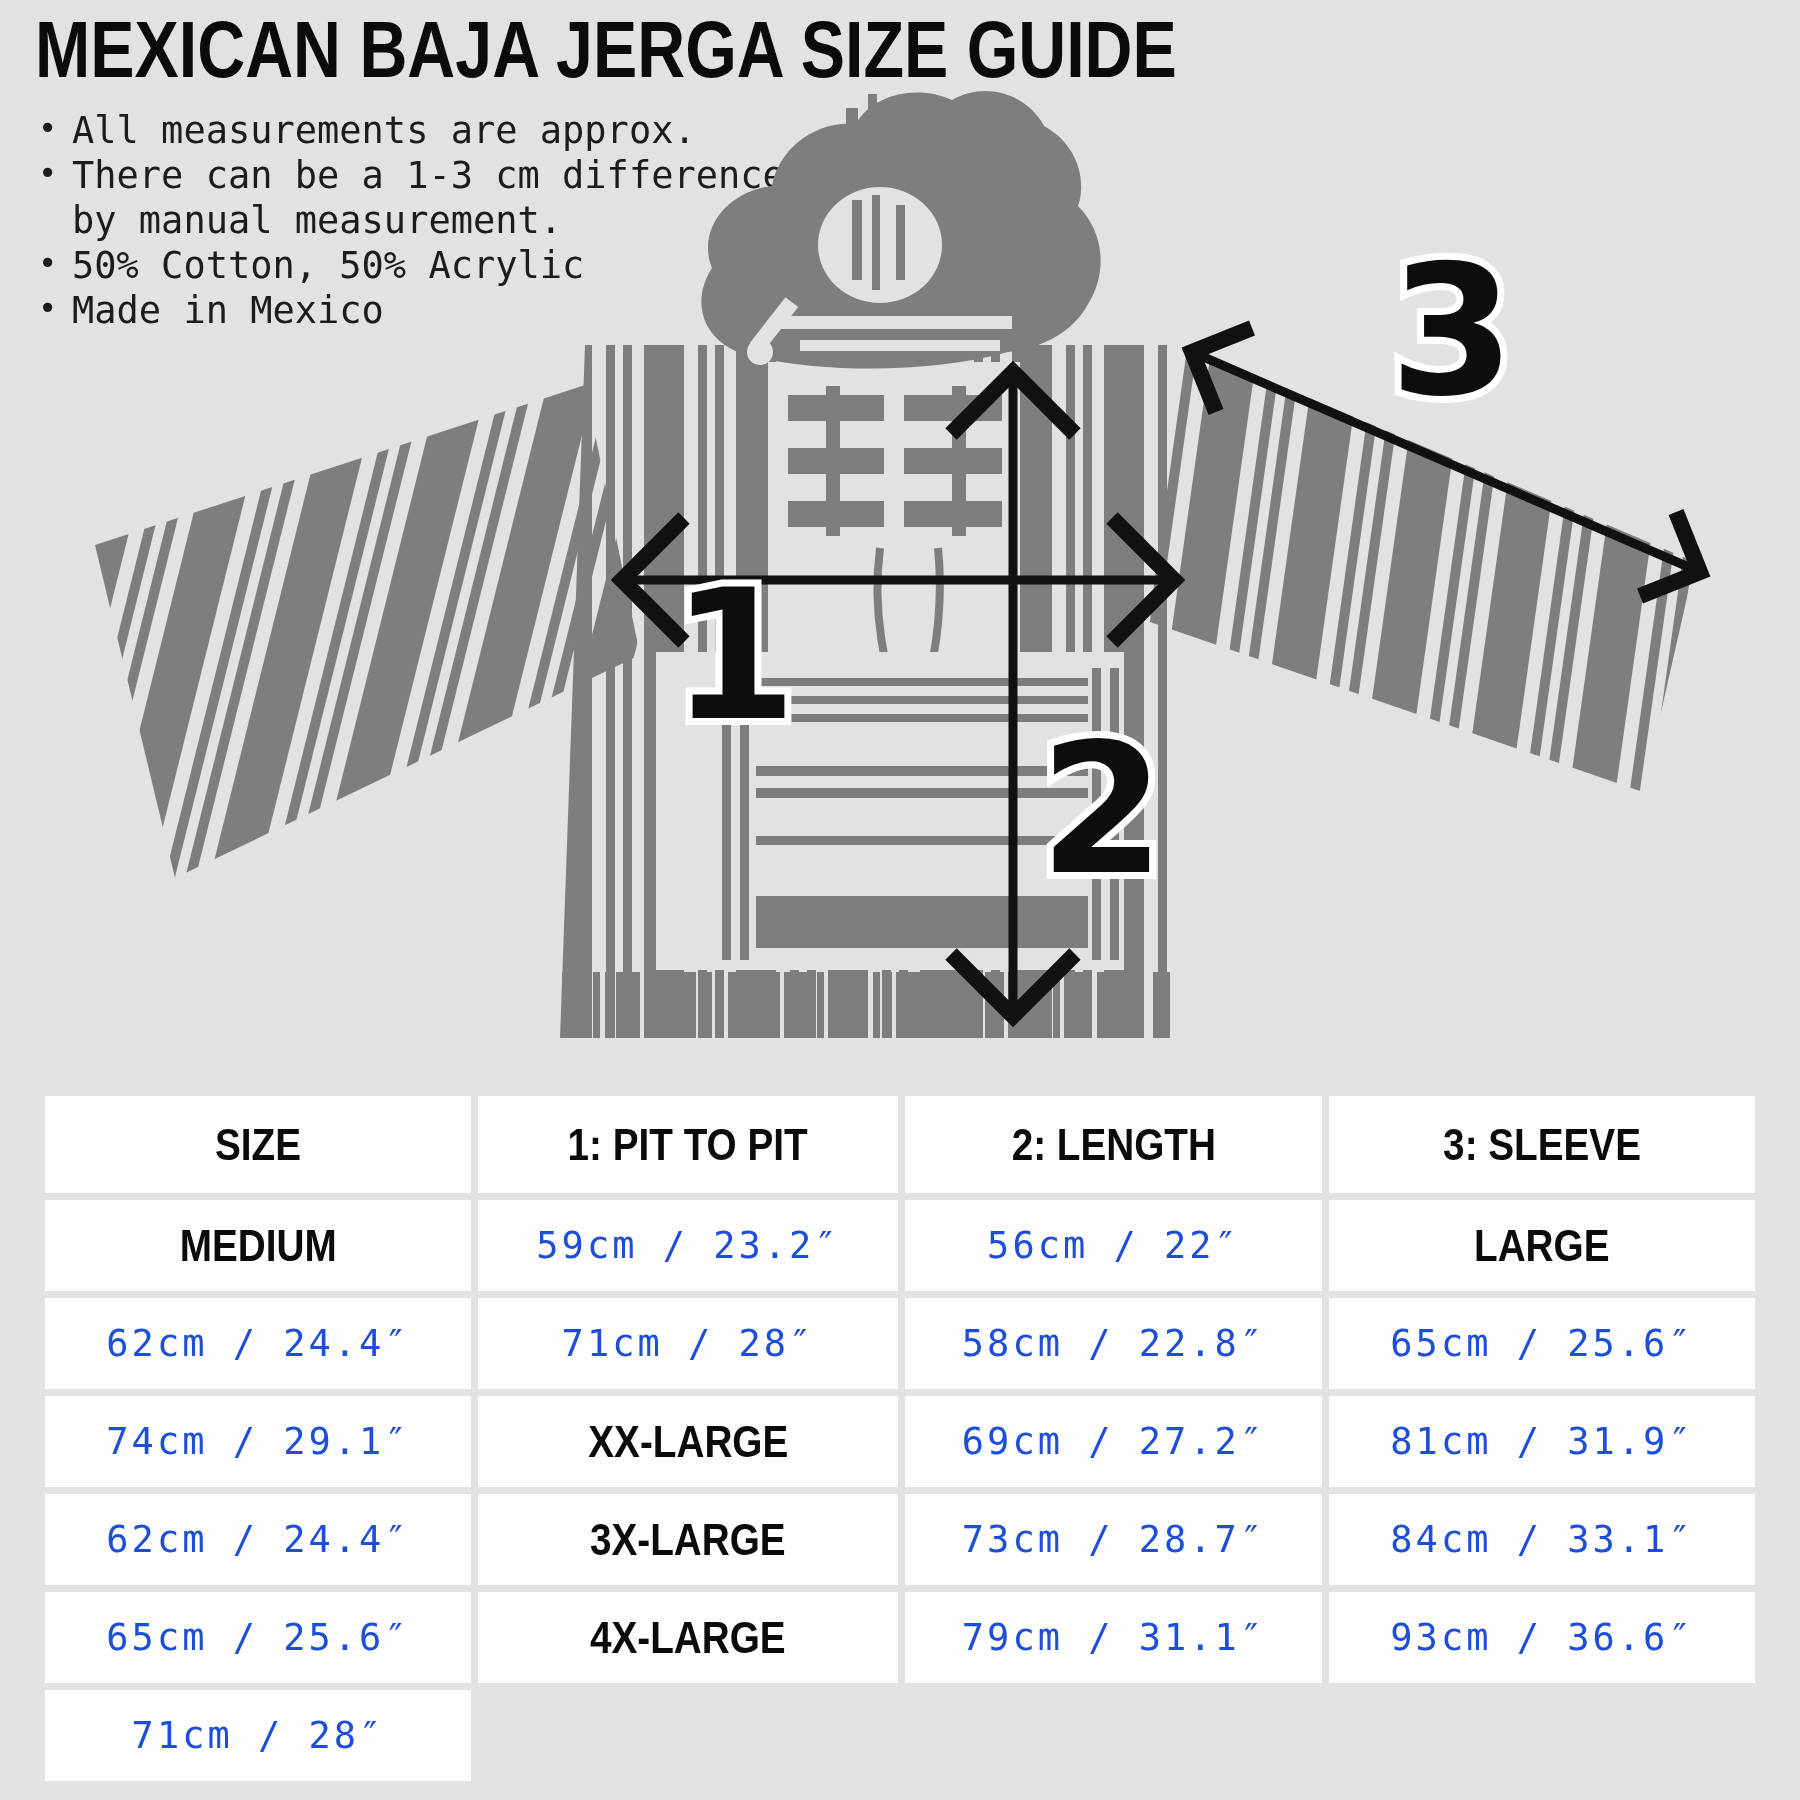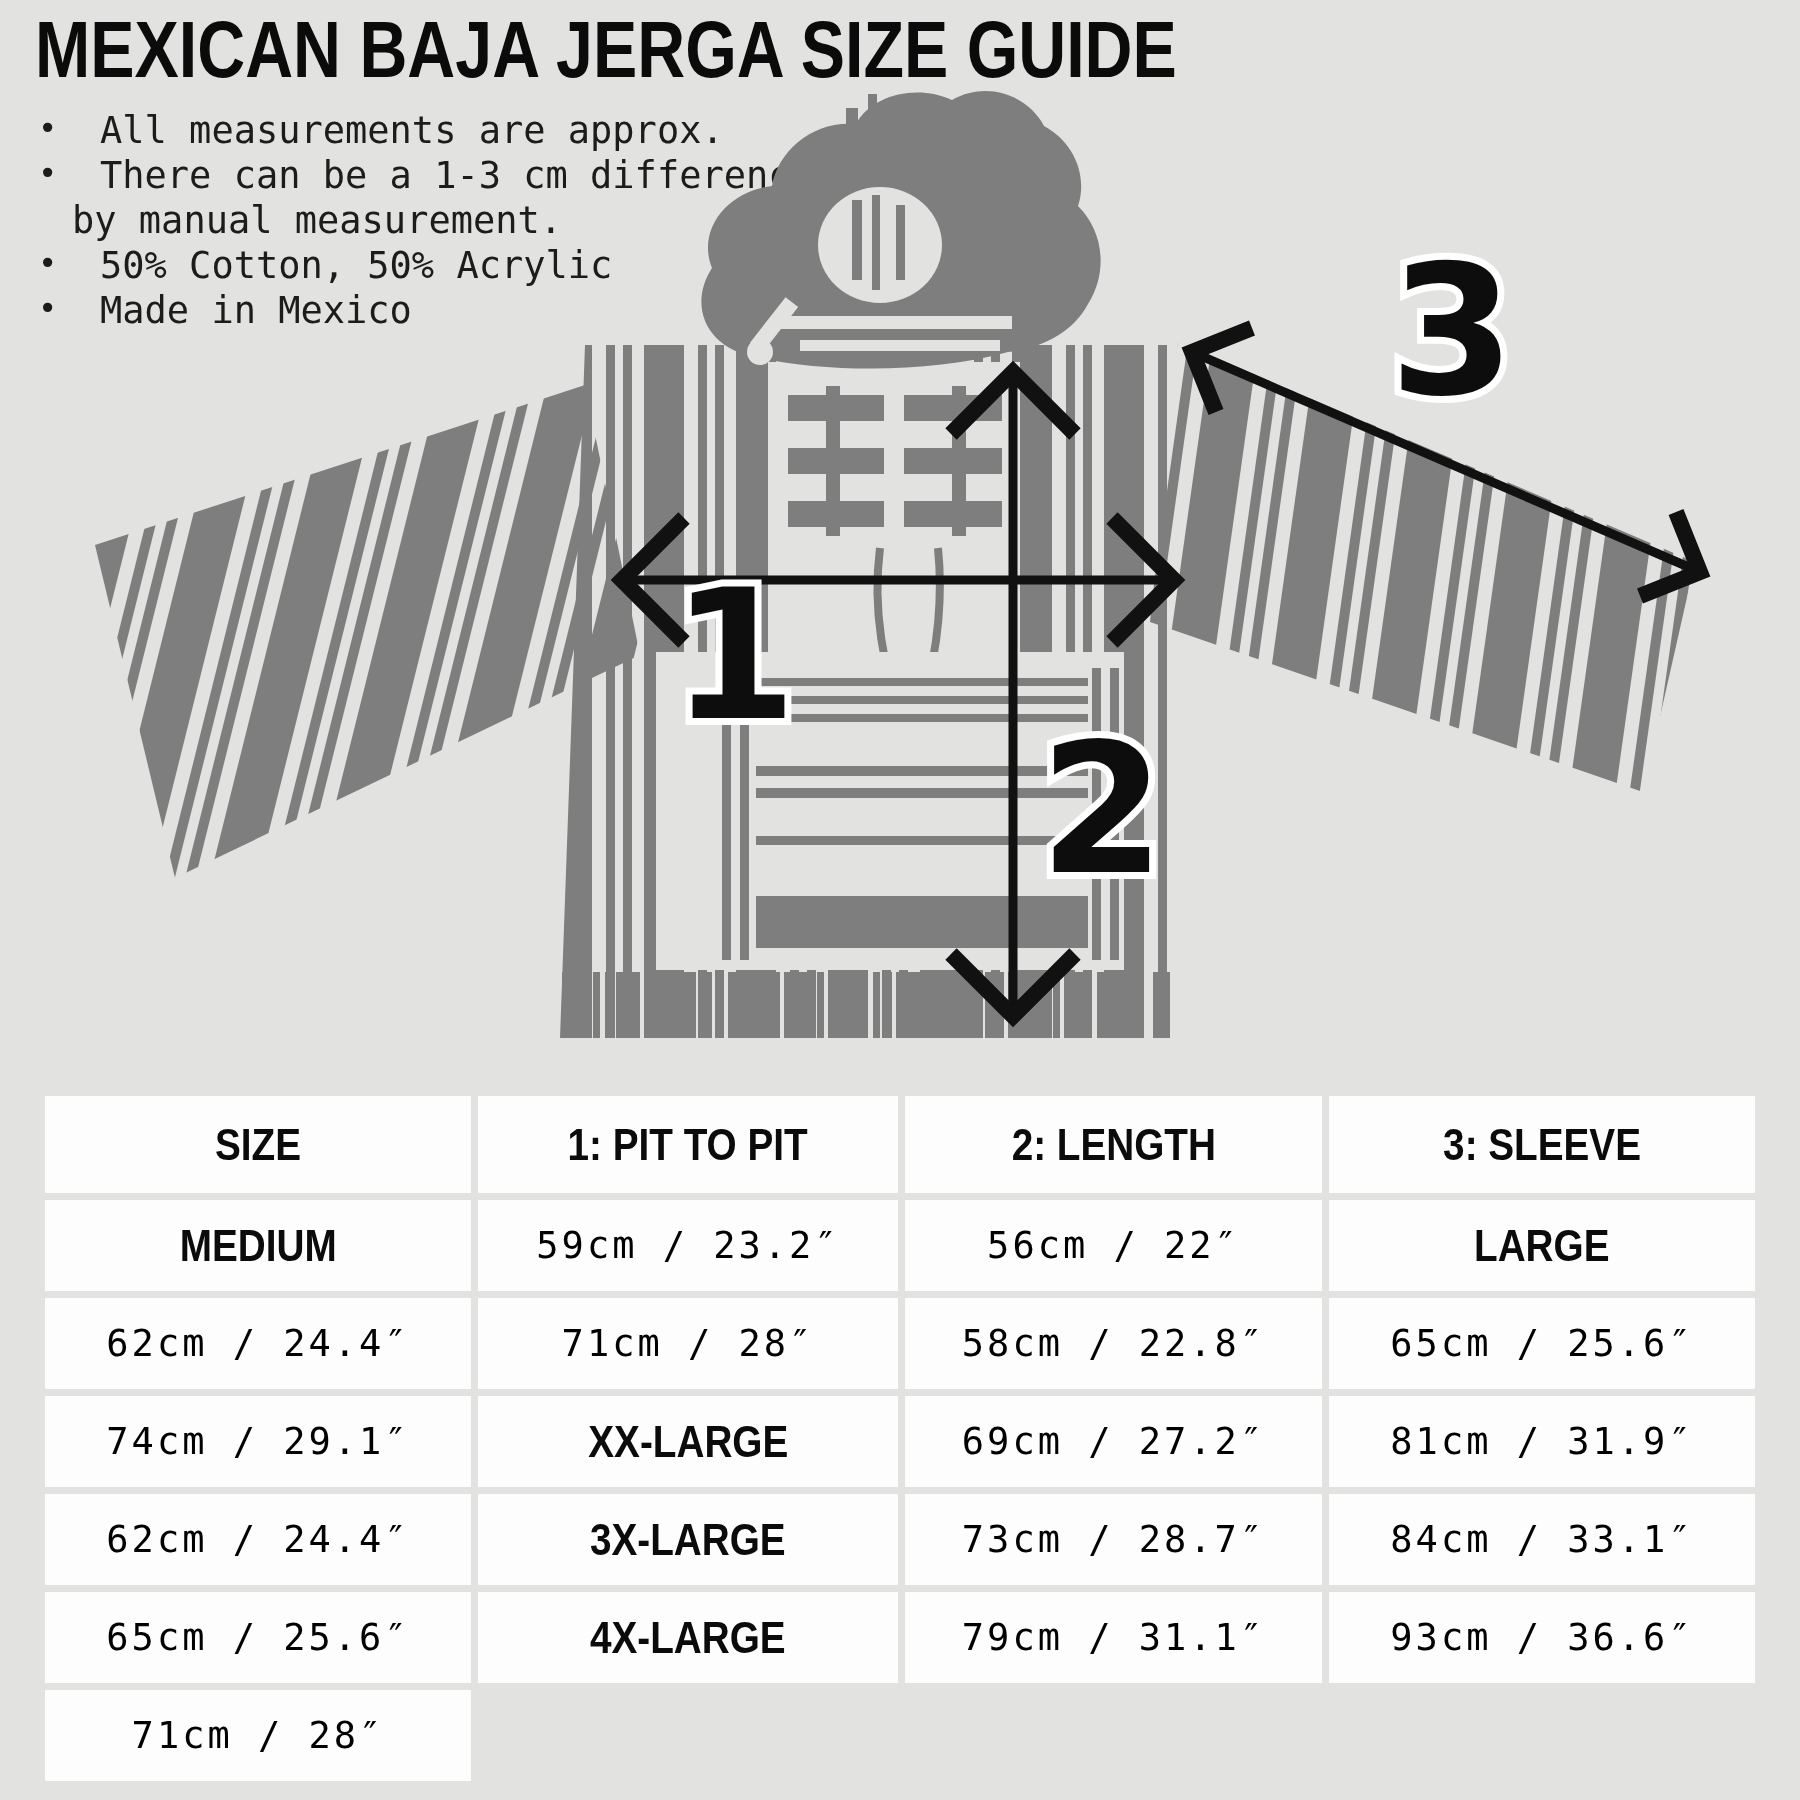--- a/index.html
+++ b/index.html
@@ -17,21 +17,21 @@
     color:#0b0b0b;
   }
   .notes {
     position:absolute; left:36px; top:108px;
     margin:0; padding:0; list-style:none;
     font-family:"DejaVu Sans Mono", monospace;
     font-size:37px; line-height:45px; color:#1c1c1c;
   }
   .note { position:relative; padding-left:36px; }
   .note .dot { position:absolute; left:2px; top:-2px; font-size:32px; }
-  .note .note-text { white-space:pre-line;margin-left:28px; }
+  .note .note-text { white-space:pre-line; }
   .diagram {
     position:absolute; left:0; top:0; width:1800px; height:1070px;
   }
   .size-table {
     position:absolute; left:45px; top:1096px; width:1710px;
     display:grid;
     grid-template-columns:426px 420px 417px 426px;
     grid-template-rows:97px 91px 91px 91px 91px 91px 91px;
     gap:7px;
   }
@@ -40,21 +40,21 @@
     display:flex; align-items:center; justify-content:center;
     overflow:hidden;
   }
   .cond {
     font-weight:bold; font-size:45px; white-space:nowrap;
     transform:scaleX(0.86); transform-origin:center;
     color:#0b0b0b;
   }
   .cell.value {
     font-family:"DejaVu Sans Mono", monospace;
-    font-size:37px; letter-spacing:3px; color:#000000;
+    font-size:37px; letter-spacing:3px; color:#1d4ed8;
     white-space:nowrap;
   }
 </style>
 </head>
 <body>
 
 <div class="page">
 
   <h1 class="title">MEXICAN BAJA JERGA SIZE GUIDE</h1>
 

